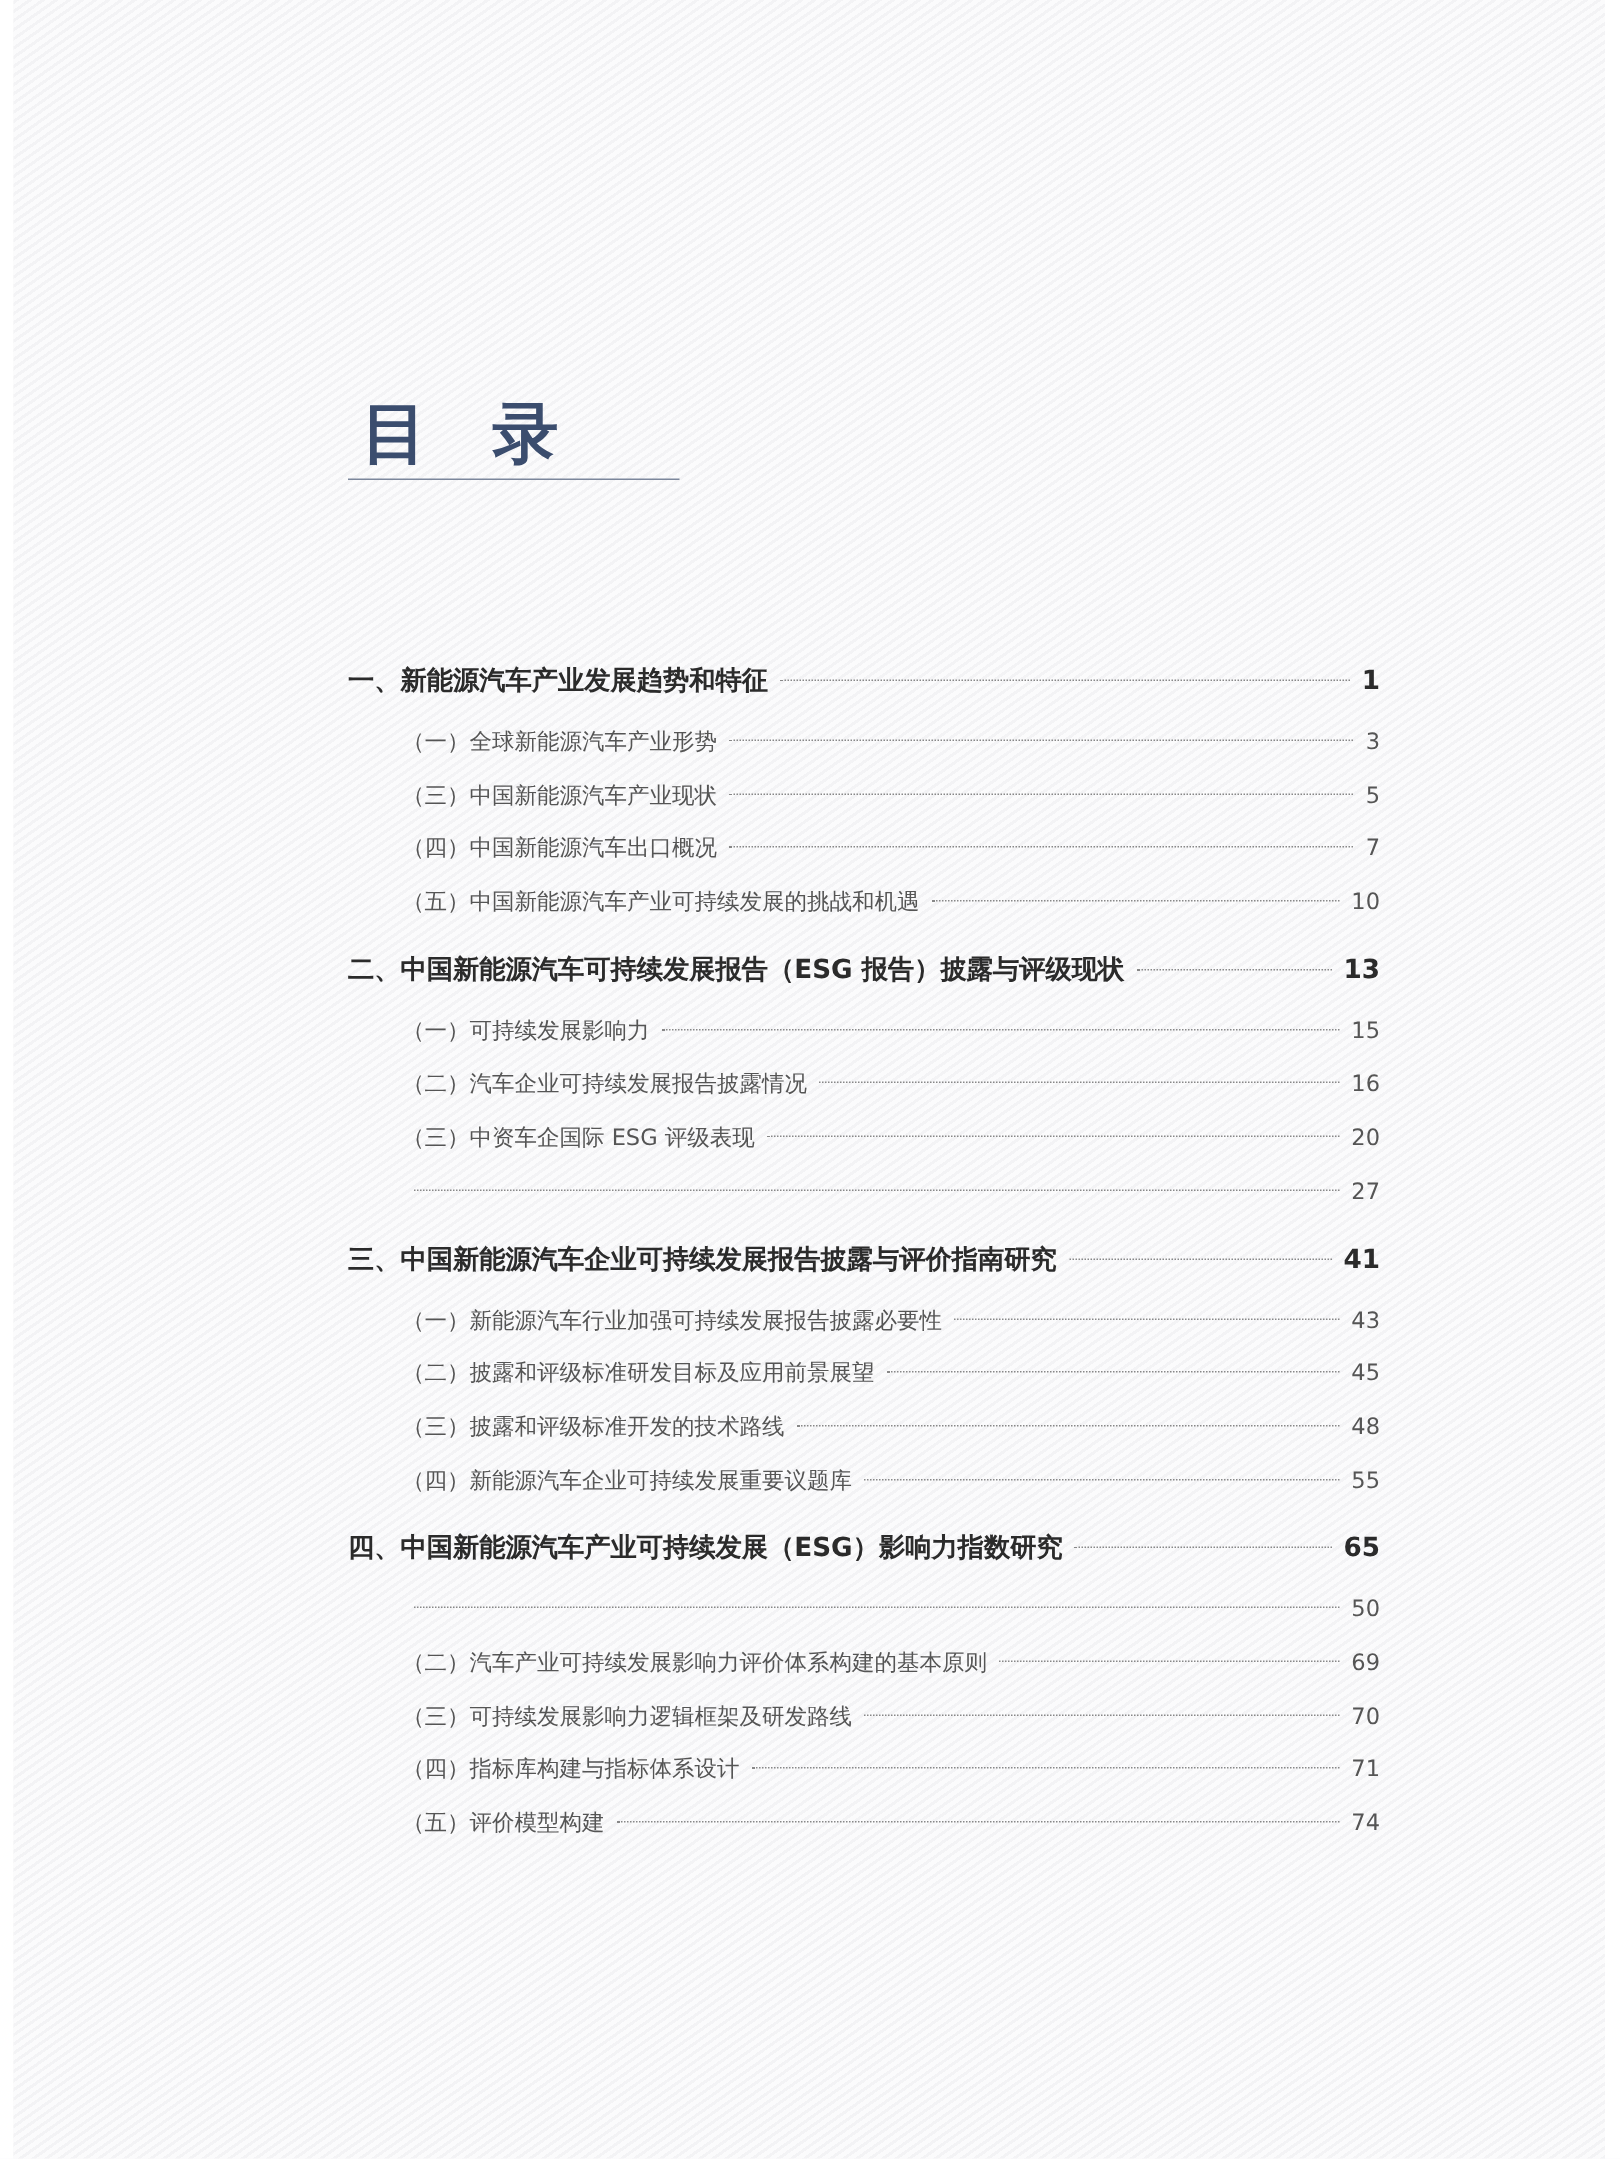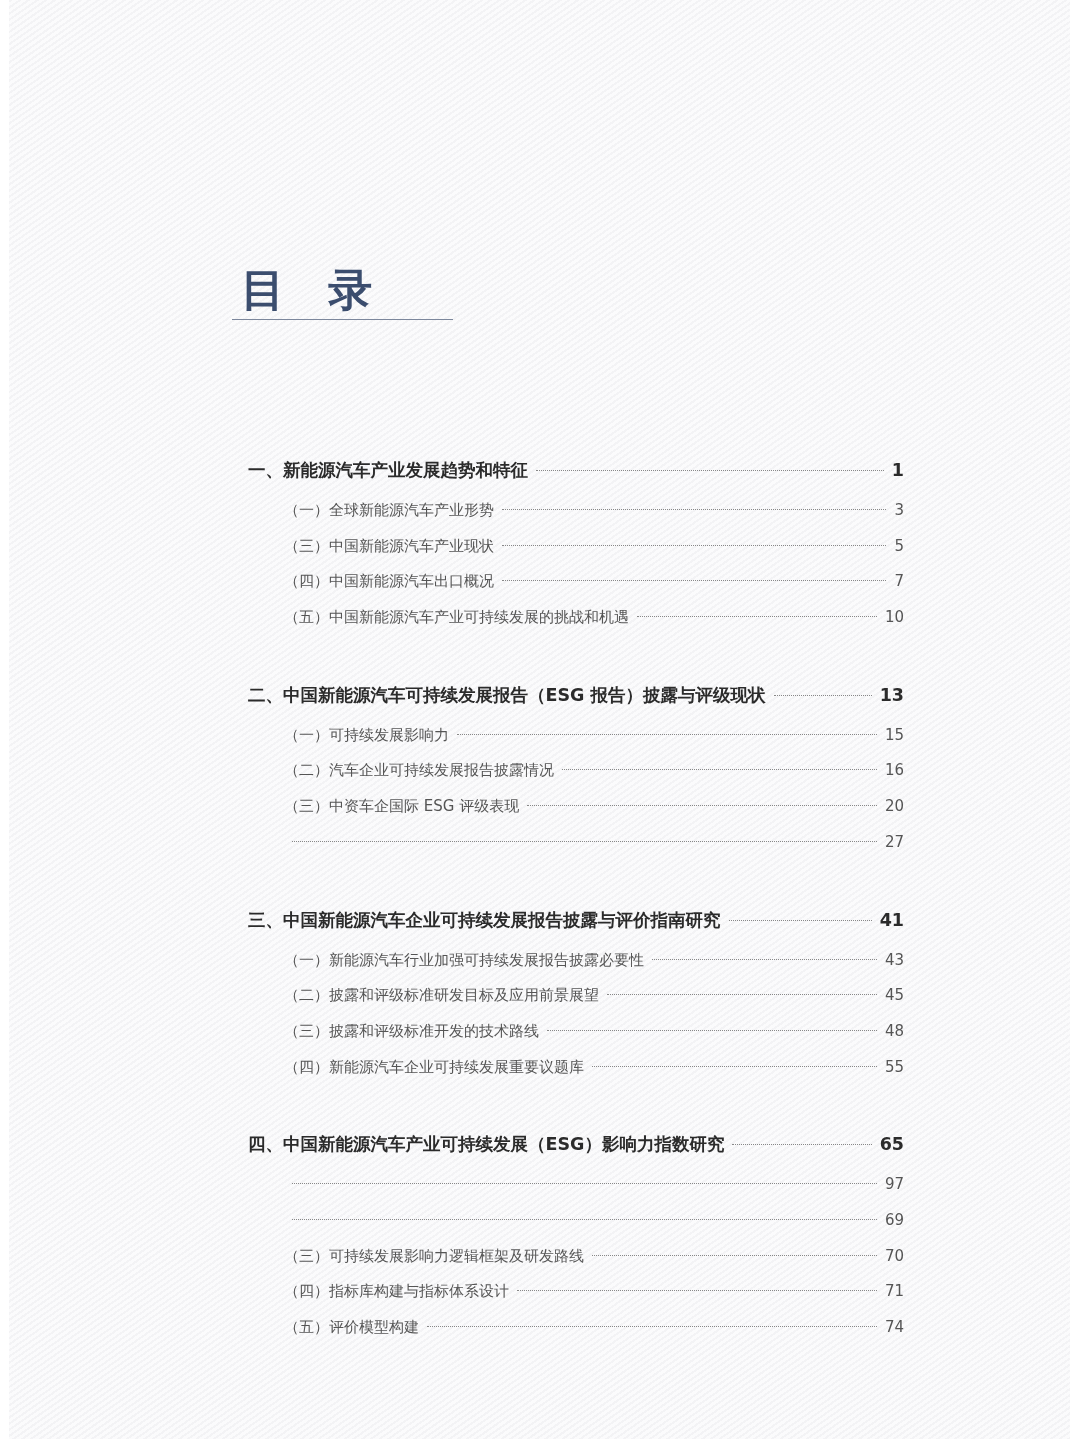--- a/index.html
+++ b/index.html
@@ -47,21 +47,21 @@
     }
     .toc {
       position: absolute;
       left: 223px;
       top: 436px;
       width: 688px;
       font-family: "DejaVu Sans", sans-serif;
       color: #444;
     }
     .section {
-      margin: 16px;
+      margin: 0;
     }
     .entry {
       display: flex;
       align-items: baseline;
       white-space: nowrap;
     }
     .entry.level1 {
       height: 36px;
       line-height: 36px;
       font-size: 17.5px;
@@ -190,23 +190,24 @@
 
     <div class="section">
       <div class="entry level1">
         <span>四、中国新能源汽车产业可持续发展（ESG）影响力指数研究</span>
         <span class="dots"></span>
         <span class="page-num">65</span>
       </div>
       <div class="gap1"></div>
       <div class="entry level2">
         <span class="dots"></span>
-        <span class="page-num">97</span>
-      </div>
-      <div class="entry level2">
+        <span class="page-num">50</span>
+      </div>
+      <div class="entry level2">
+        <span>（二）汽车产业可持续发展影响力评价体系构建的基本原则</span>
         <span class="dots"></span>
         <span class="page-num">69</span>
       </div>
       <div class="entry level2">
         <span>（三）可持续发展影响力逻辑框架及研发路线</span>
         <span class="dots"></span>
         <span class="page-num">70</span>
       </div>
       <div class="entry level2">
         <span>（四）指标库构建与指标体系设计</span>

